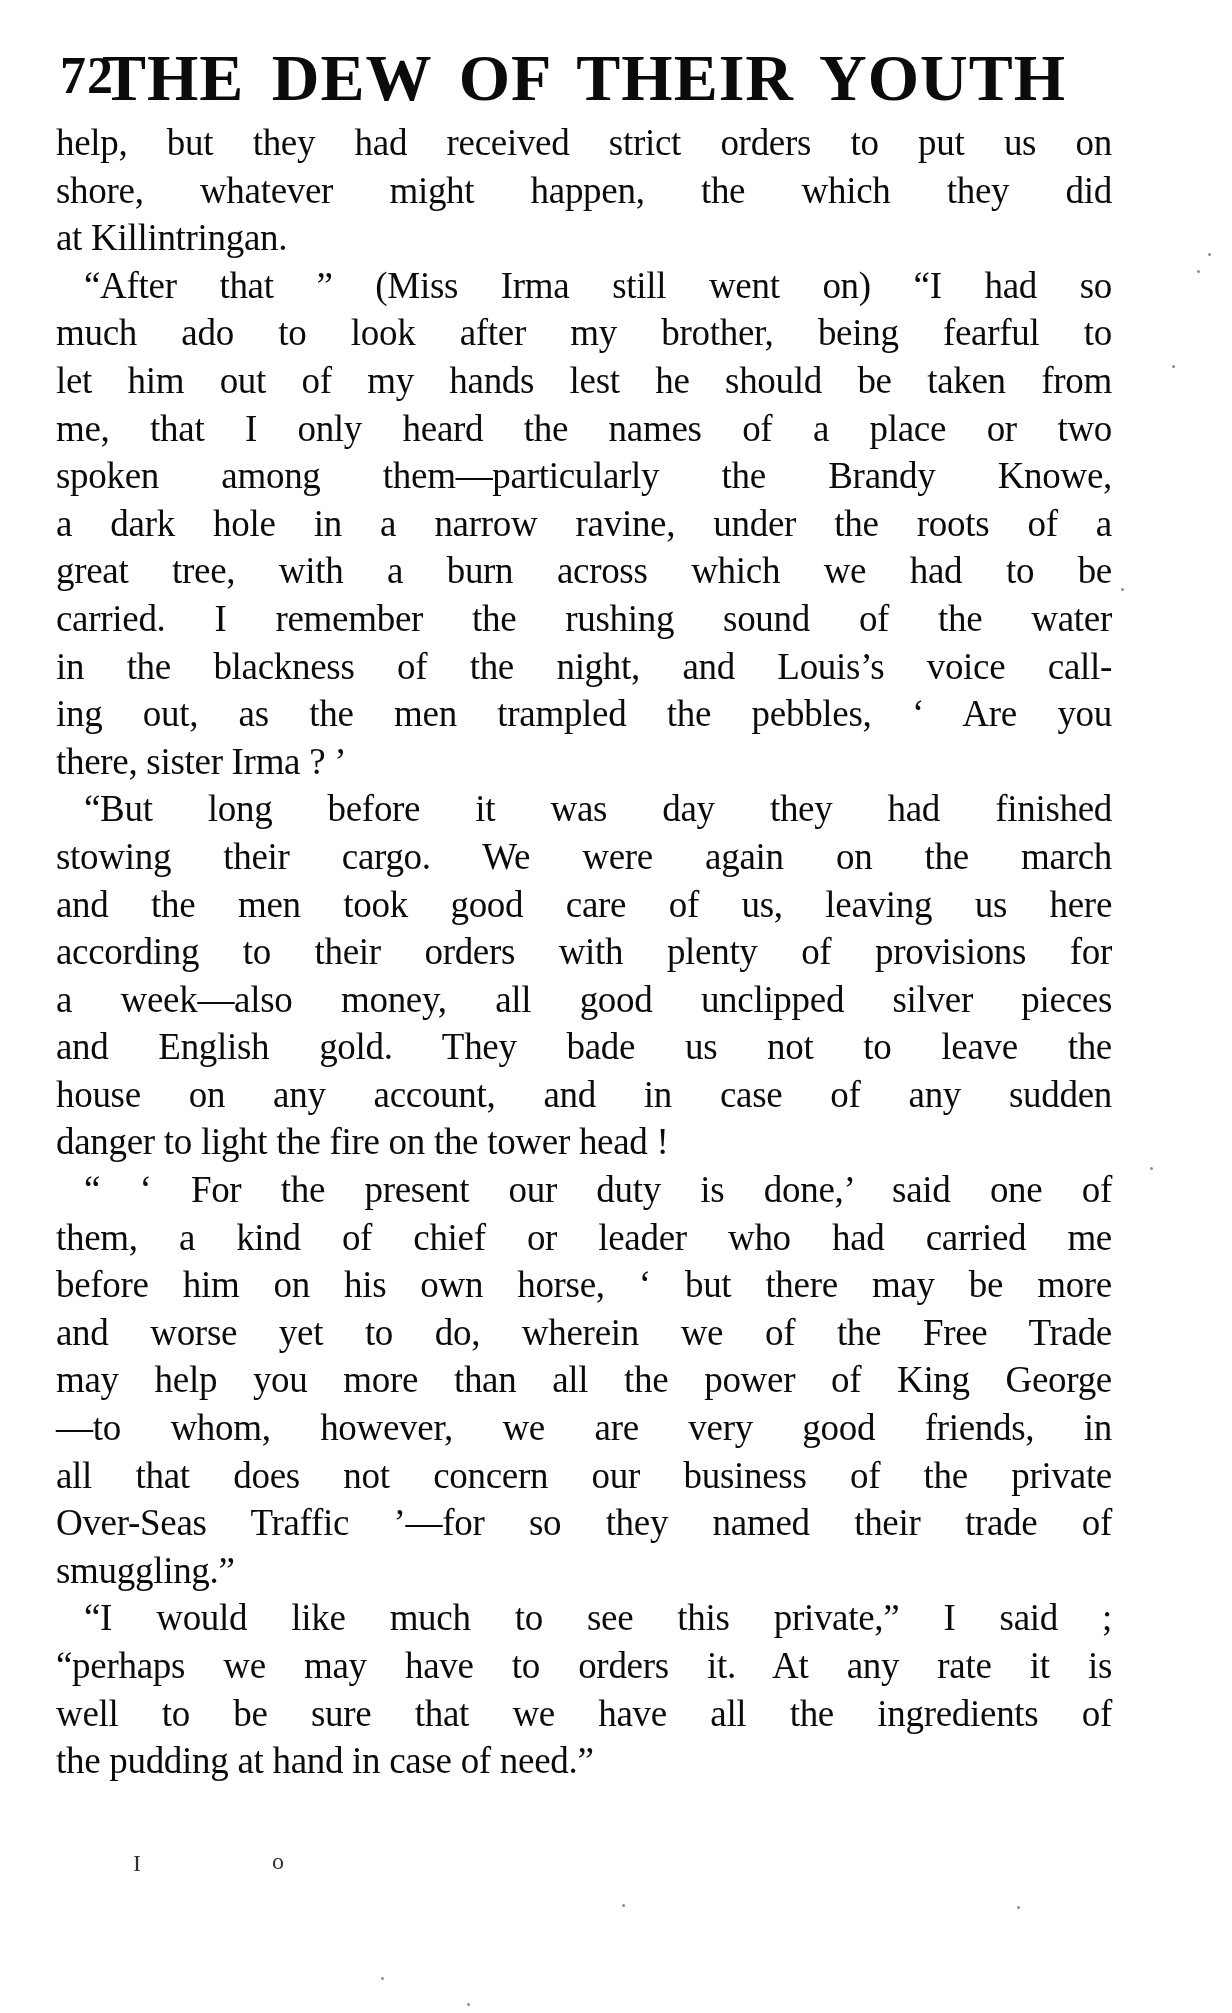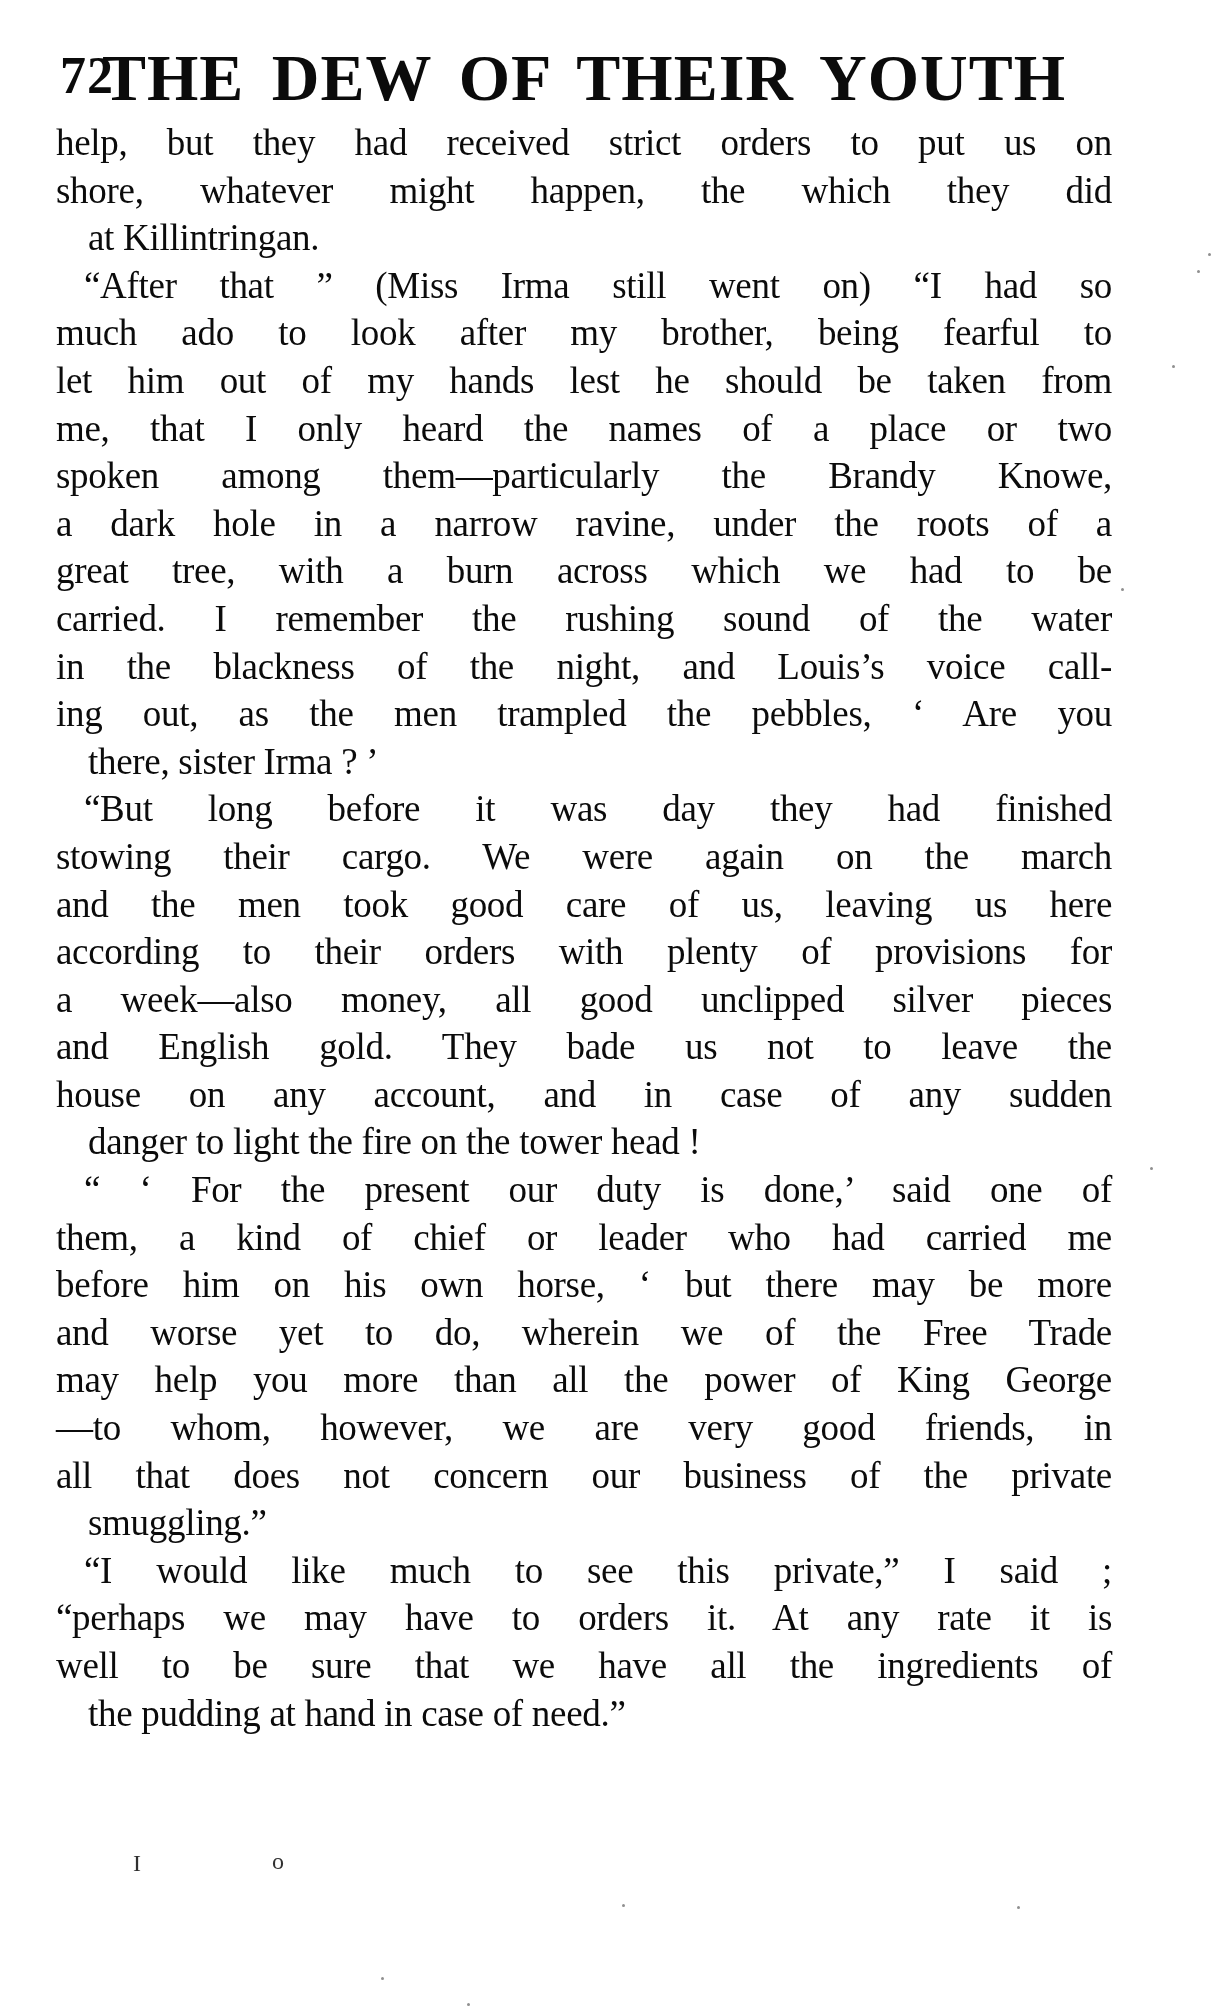--- a/index.html
+++ b/index.html
@@ -38,21 +38,21 @@
     line-height:47.6px;
     letter-spacing:-0.3px;
   }
   .line{
     text-align:justify;
     text-align-last:justify;
     white-space:nowrap;
     height:47.6px;
   }
   .line.indent{ text-indent:28px; }
-  .line.last{ text-align-last:left;margin-left:32px; }
+  .line.last{ text-align-last:left; }
   .bottom-mark{
     position:absolute;
     font-size:24px;
     color:#1a1a1a;
     opacity:.9;
   }
   .mark-1{ left:133px; top:1850px; }
   .mark-2{ left:272px; top:1848px; }
   .speck{
     position:absolute;
@@ -93,20 +93,21 @@
     <div class="line">and English gold.  They bade us not to leave the</div>
     <div class="line">house on any account, and in case of any sudden</div>
     <div class="line last">danger to light the fire on the tower head !</div>
     <div class="line indent">“ ‘ For the present our duty is done,’ said one of</div>
     <div class="line">them, a kind of chief or leader who had carried me</div>
     <div class="line">before him on his own horse, ‘ but there may be more</div>
     <div class="line">and worse yet to do, wherein we of the Free Trade</div>
     <div class="line">may help you more than all the power of King George</div>
     <div class="line">—to whom, however, we are very good friends, in</div>
     <div class="line">all that does not concern our business of the private</div>
+    <div class="line">Over-Seas Traffic ’—for so they named their trade of</div>
     <div class="line last">smuggling.”</div>
     <div class="line indent">“I would like much to see this private,” I said ;</div>
     <div class="line">“perhaps we may have to orders it.  At any rate it is</div>
     <div class="line">well to be sure that we have all the ingredients of</div>
     <div class="line last">the pudding at hand in case of need.”</div>
   </div>
 
   <span class="bottom-mark mark-1">I</span>
   <span class="bottom-mark mark-2">o</span>
 

